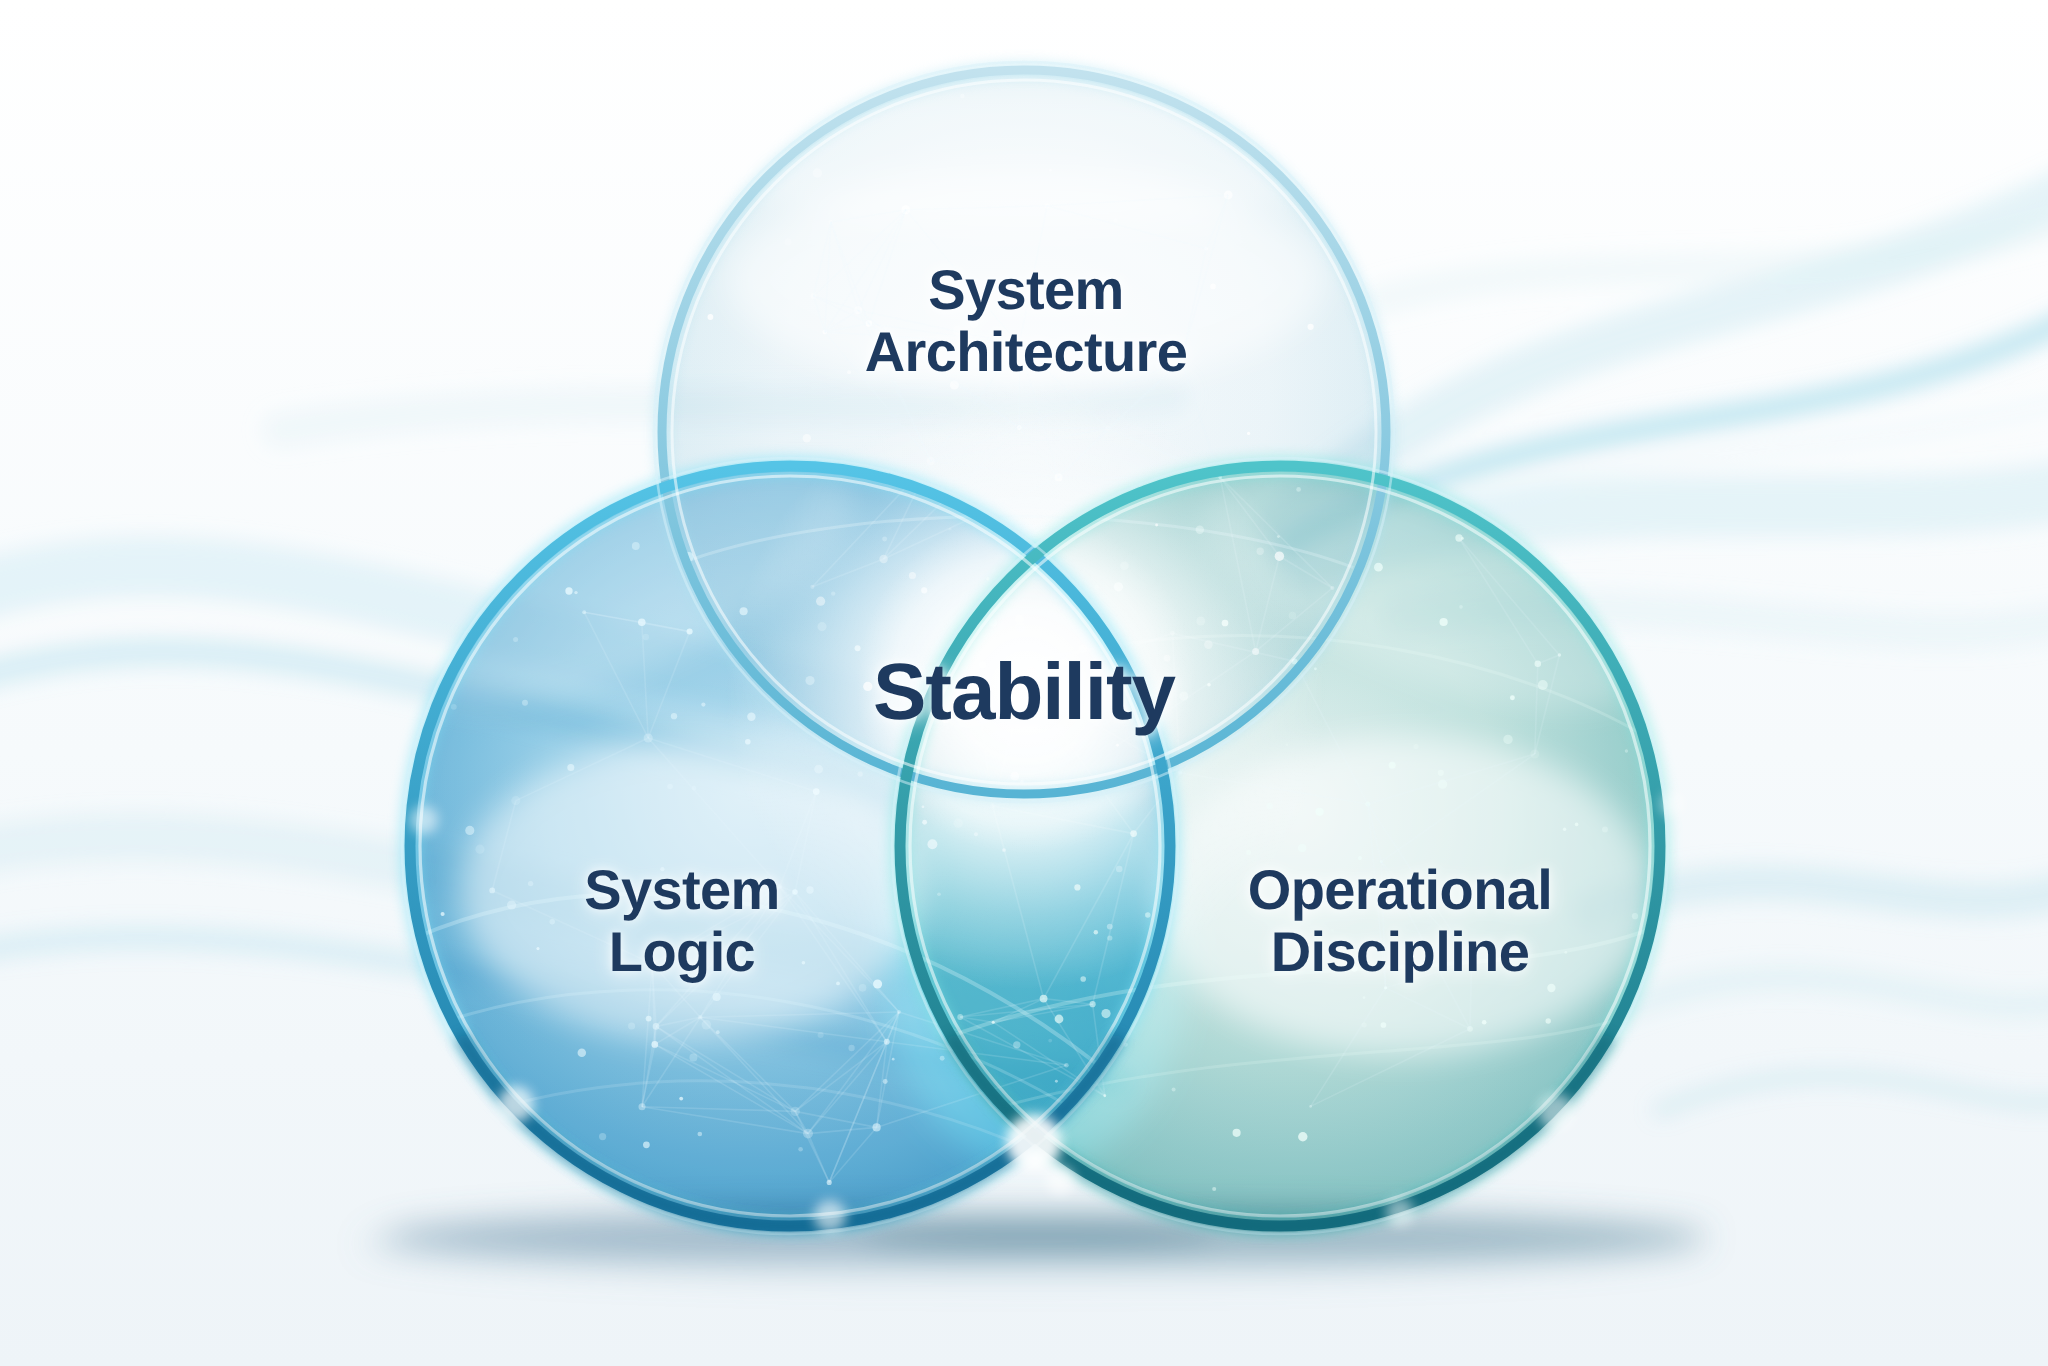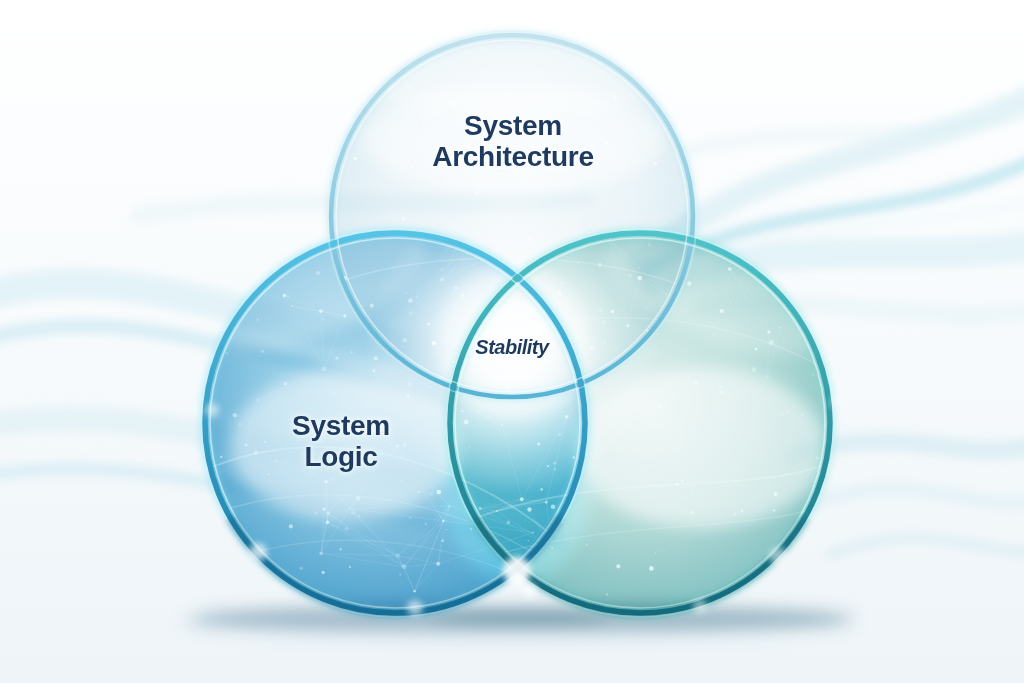--- a/index.html
+++ b/index.html
@@ -8,22 +8,22 @@
     background:#ffffff;font-family:"Liberation Sans",sans-serif;
   }
   .stage svg{position:absolute;left:0;top:0;}
   .label{
     position:absolute;transform:translate(-50%,-50%);
     text-align:center;white-space:pre-line;
     color:#1e3a5f;font-weight:700;letter-spacing:-0.3px;line-height:1.12;
     text-shadow:0 1px 10px rgba(255,255,255,.95),0 0 4px rgba(255,255,255,.75);
     pointer-events:none;
   }
-  .label.circle-label{font-size:28px;}
-  .label.center-label{font-size:20px;letter-spacing:-0.5px;font-style:italic;}
+  .label.circle-label{font-size:28px;margin-top:20px;}
+  .label.center-label{font-size:40px;letter-spacing:-0.5px;}
   #label-system{left:513px;top:141px;}
   #label-control{left:341px;top:441px;}
   #label-operational{left:700px;top:441px;}
   #label-stability{left:512px;top:347px;}
 </style>
 </head>
 <body>
 
 <div class="stage">
   <svg width="1024" height="683" viewBox="0 0 1024 683" aria-hidden="true">
@@ -576,14 +576,16 @@
         <circle cx="700" cy="606" r="7" opacity="0.50"></circle>
         <circle cx="836" cy="402" r="6" opacity="0.45"></circle>
       </g>
     </g>
   </svg>
 
   <div class="label circle-label" id="label-system">System
 Architecture</div>
   <div class="label circle-label" id="label-control">System
 Logic</div>
+  <div class="label circle-label" id="label-operational">Operational
+Discipline</div>
   <div class="label center-label" id="label-stability">Stability</div>
 </div>
 
 </body></html>

